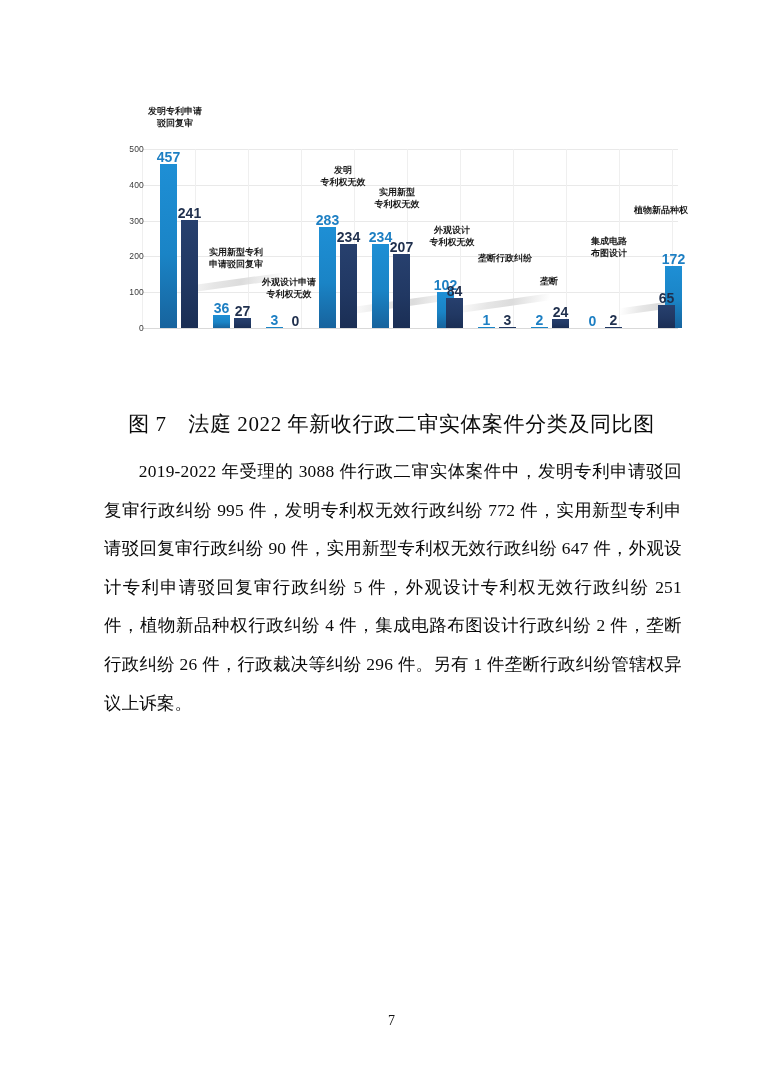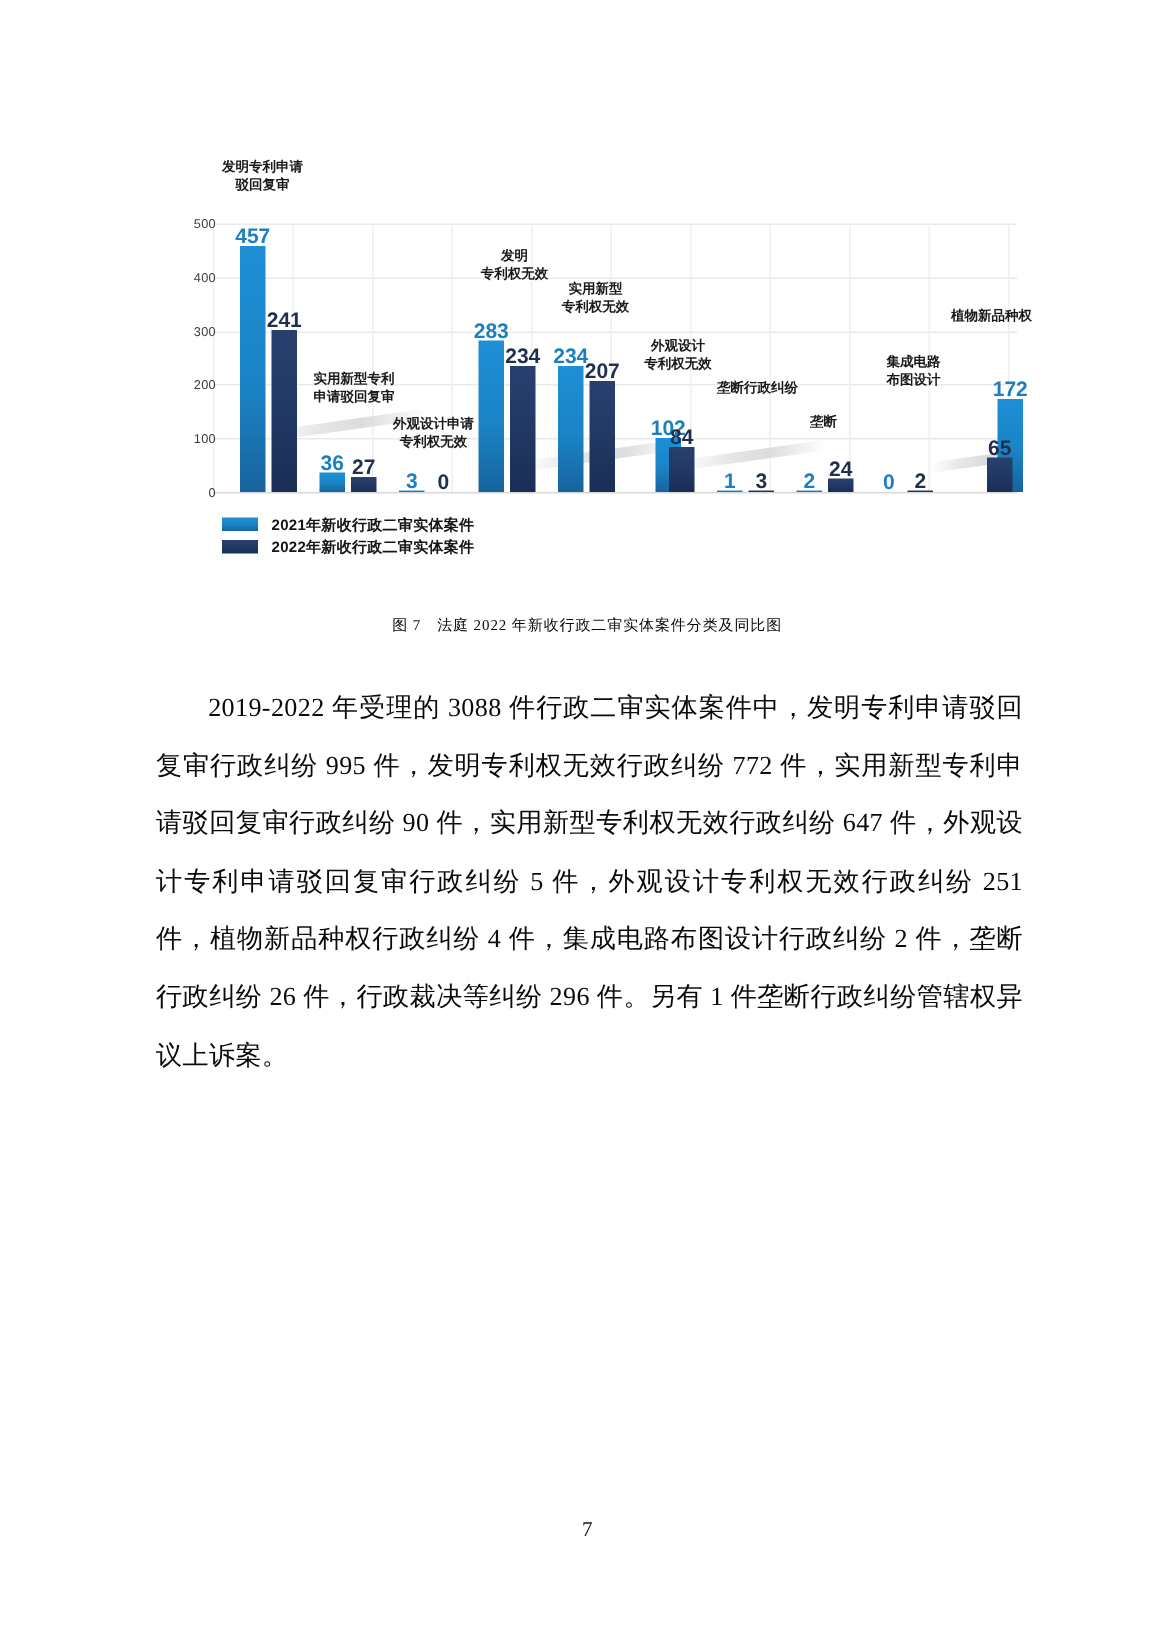--- a/index.html
+++ b/index.html
@@ -165,21 +165,21 @@
   }
 
   
   .caption {
     position: absolute;
     left: 0;
     right: 0;
     top: 410px;
     text-align: center;
     font-family: "Liberation Serif", serif;
-    font-size: 10px;
+    font-size: 21px;
     letter-spacing: .6px;
     color: #0a0a0a;
   }
 
   
   .body-text {
     position: absolute;
     left: 104px;
     top: 452px;
     width: 578px;
@@ -351,30 +351,20 @@
             <span class="bar-val">172</span>
           </div>
           <div class="bar y2022" style="height:23.3px;">
             <span class="bar-val">65</span>
           </div>
         </div>
 
       </div>
     </div>
 
-    <div class="legend">
-      <div class="legend-row">
-        <span class="legend-swatch s2021"></span>
-        <span class="legend-text">2021年新收行政二审实体案件</span>
-      </div>
-      <div class="legend-row">
-        <span class="legend-swatch s2022"></span>
-        <span class="legend-text">2022年新收行政二审实体案件</span>
-      </div>
-    </div>
 
   </div>
 
   <div class="caption">图 7　法庭 2022 年新收行政二审实体案件分类及同比图</div>
 
   <div class="body-text">2019-2022 年受理的 3088 件行政二审实体案件中，发明专利申请驳回复审行政纠纷 995 件，发明专利权无效行政纠纷 772 件，实用新型专利申请驳回复审行政纠纷 90 件，实用新型专利权无效行政纠纷 647 件，外观设计专利申请驳回复审行政纠纷 5 件，外观设计专利权无效行政纠纷 251 件，植物新品种权行政纠纷 4 件，集成电路布图设计行政纠纷 2 件，垄断行政纠纷 26 件，行政裁决等纠纷 296 件。另有 1 件垄断行政纠纷管辖权异议上诉案。</div>
 
   <div class="page-number">7</div>
 
 </div>

